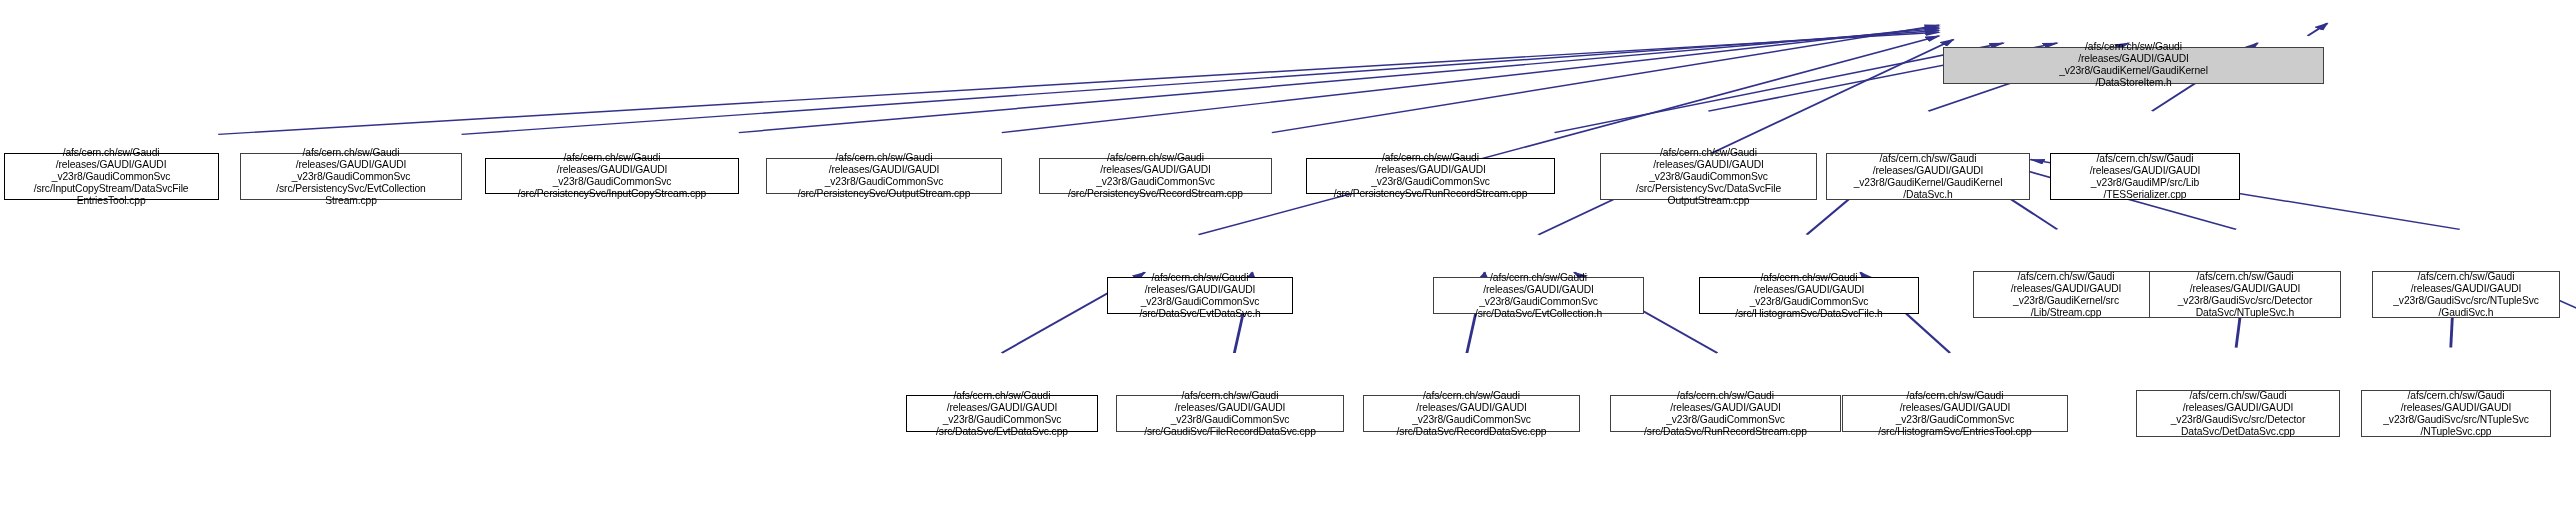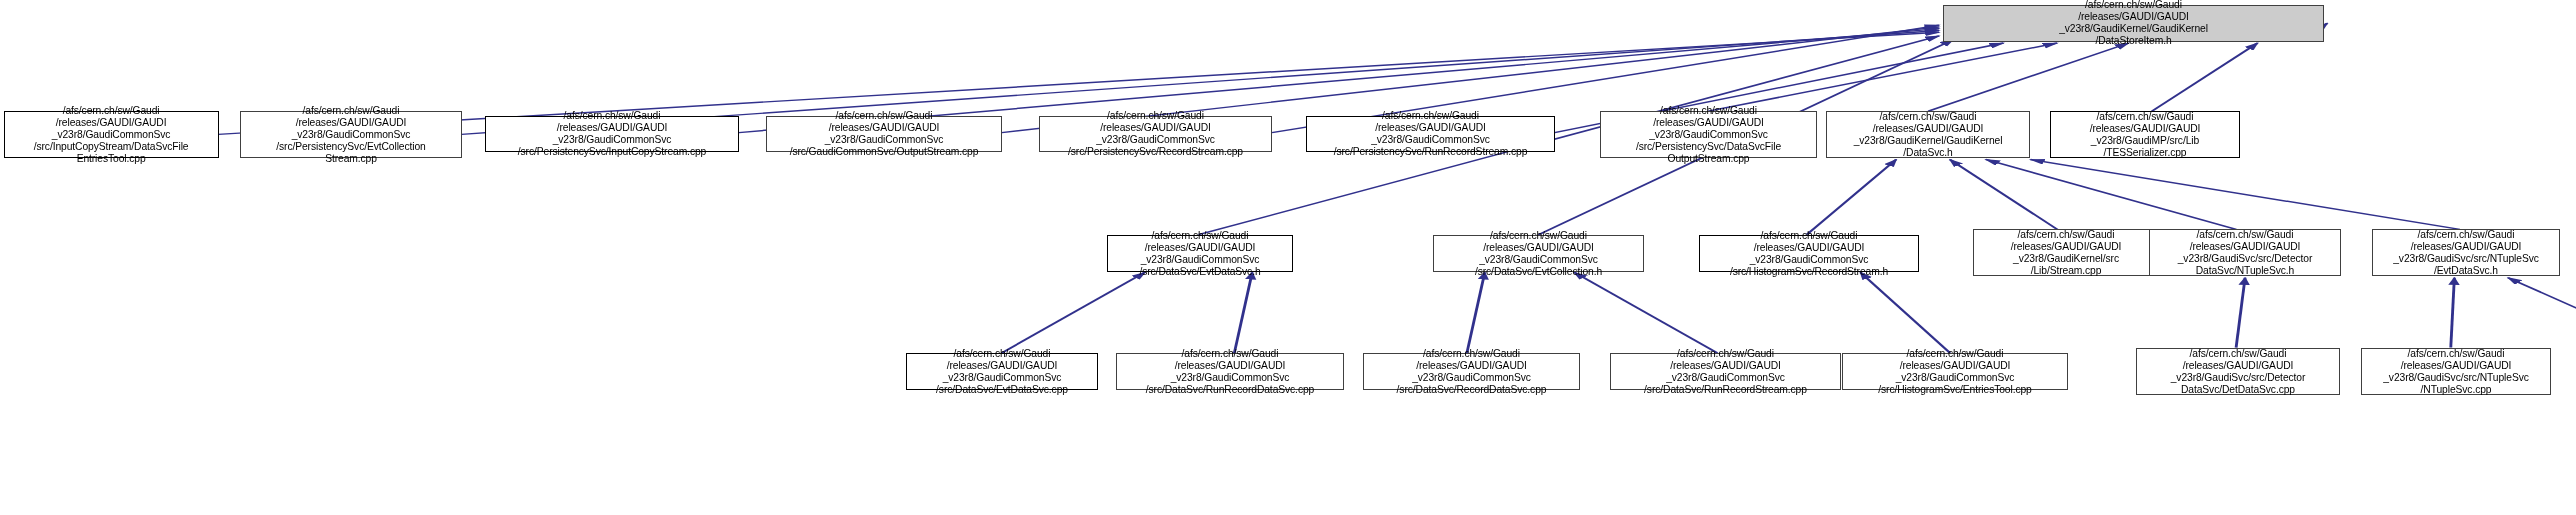--- a/index.html
+++ b/index.html
@@ -33,20 +33,21 @@
     font-size: 10.3px;
     line-height: 12px;
     text-align: center;
     display: flex;
     flex-direction: column;
     justify-content: center;
     align-items: stretch;
     white-space: pre;
     letter-spacing: -0.1px;
     z-index: 2;
+    margin-top: 42px;
   }
   .node .lbl {
     display: block;
     padding: 0 2.7px;
   }
   .node.root {
     background: #cccccc;
     border: 0.9px solid #404040;
   }
   .node.thick {
@@ -100,34 +101,34 @@
     <g stroke="#31318c" stroke-width="1.6" fill="none" marker-end="url(#ar)">
       <path d="M 1494,516 L 1494,442"></path>
     </g>
   </svg>
 
   <div id="node-layer">
       <div class="node root thick" style="left: 1943px; top: 4.5px; width: 381px; height: 37px;"><span class="lbl">/afs/cern.ch/sw/Gaudi</span><span class="lbl">/releases/GAUDI/GAUDI</span><span class="lbl">_v23r8/GaudiKernel/GaudiKernel</span><span class="lbl">/DataStoreItem.h</span></div>
       <div class="node" style="left: 3.6px; top: 111px; width: 215px; height: 47px;"><span class="lbl">/afs/cern.ch/sw/Gaudi</span><span class="lbl">/releases/GAUDI/GAUDI</span><span class="lbl">_v23r8/GaudiCommonSvc</span><span class="lbl">/src/InputCopyStream/DataSvcFile</span><span class="lbl">EntriesTool.cpp</span></div>
       <div class="node thick" style="left: 240px; top: 111px; width: 222px; height: 47px;"><span class="lbl">/afs/cern.ch/sw/Gaudi</span><span class="lbl">/releases/GAUDI/GAUDI</span><span class="lbl">_v23r8/GaudiCommonSvc</span><span class="lbl">/src/PersistencySvc/EvtCollection</span><span class="lbl">Stream.cpp</span></div>
       <div class="node" style="left: 485px; top: 116px; width: 254px; height: 36px;"><span class="lbl">/afs/cern.ch/sw/Gaudi</span><span class="lbl">/releases/GAUDI/GAUDI</span><span class="lbl">_v23r8/GaudiCommonSvc</span><span class="lbl">/src/PersistencySvc/InputCopyStream.cpp</span></div>
-      <div class="node thick" style="left: 766px; top: 116px; width: 236px; height: 36px;"><span class="lbl">/afs/cern.ch/sw/Gaudi</span><span class="lbl">/releases/GAUDI/GAUDI</span><span class="lbl">_v23r8/GaudiCommonSvc</span><span class="lbl">/src/GaudiCommonSvc/OutputStream.cpp</span></div>
+      <div class="node thick" style="left: 766px; top: 116px; width: 236px; height: 36px;"><span class="lbl">/afs/cern.ch/sw/Gaudi</span><span class="lbl">/releases/GAUDI/GAUDI</span><span class="lbl">_v23r8/GaudiCommonSvc</span><span class="lbl">/src/PersistencySvc/OutputStream.cpp</span></div>
       <div class="node thick" style="left: 1039px; top: 116px; width: 233px; height: 36px;"><span class="lbl">/afs/cern.ch/sw/Gaudi</span><span class="lbl">/releases/GAUDI/GAUDI</span><span class="lbl">_v23r8/GaudiCommonSvc</span><span class="lbl">/src/PersistencySvc/RecordStream.cpp</span></div>
       <div class="node" style="left: 1306px; top: 116px; width: 249px; height: 36px;"><span class="lbl">/afs/cern.ch/sw/Gaudi</span><span class="lbl">/releases/GAUDI/GAUDI</span><span class="lbl">_v23r8/GaudiCommonSvc</span><span class="lbl">/src/PersistencySvc/RunRecordStream.cpp</span></div>
       <div class="node thick" style="left: 1600px; top: 111px; width: 217px; height: 47px;"><span class="lbl">/afs/cern.ch/sw/Gaudi</span><span class="lbl">/releases/GAUDI/GAUDI</span><span class="lbl">_v23r8/GaudiCommonSvc</span><span class="lbl">/src/PersistencySvc/DataSvcFile</span><span class="lbl">OutputStream.cpp</span></div>
       <div class="node thick" style="left: 1826px; top: 111px; width: 204px; height: 47px;"><span class="lbl">/afs/cern.ch/sw/Gaudi</span><span class="lbl">/releases/GAUDI/GAUDI</span><span class="lbl">_v23r8/GaudiKernel/GaudiKernel</span><span class="lbl">/DataSvc.h</span></div>
       <div class="node" style="left: 2050px; top: 111px; width: 190px; height: 47px;"><span class="lbl">/afs/cern.ch/sw/Gaudi</span><span class="lbl">/releases/GAUDI/GAUDI</span><span class="lbl">_v23r8/GaudiMP/src/Lib</span><span class="lbl">/TESSerializer.cpp</span></div>
       <div class="node" style="left: 1107px; top: 235px; width: 186px; height: 37px;"><span class="lbl">/afs/cern.ch/sw/Gaudi</span><span class="lbl">/releases/GAUDI/GAUDI</span><span class="lbl">_v23r8/GaudiCommonSvc</span><span class="lbl">/src/DataSvc/EvtDataSvc.h</span></div>
       <div class="node thick" style="left: 1433px; top: 235px; width: 211px; height: 37px;"><span class="lbl">/afs/cern.ch/sw/Gaudi</span><span class="lbl">/releases/GAUDI/GAUDI</span><span class="lbl">_v23r8/GaudiCommonSvc</span><span class="lbl">/src/DataSvc/EvtCollection.h</span></div>
-      <div class="node" style="left: 1699px; top: 235px; width: 220px; height: 37px;"><span class="lbl">/afs/cern.ch/sw/Gaudi</span><span class="lbl">/releases/GAUDI/GAUDI</span><span class="lbl">_v23r8/GaudiCommonSvc</span><span class="lbl">/src/HistogramSvc/RecordStream.h</span></div>
+      <div class="node" style="left: 1699px; top: 235px; width: 220px; height: 37px;"><span class="lbl">/afs/cern.ch/sw/Gaudi</span><span class="lbl">/releases/GAUDI/GAUDI</span><span class="lbl">_v23r8/GaudiCommonSvc</span><span class="lbl">/src/HistogramSvc/DataSvcFile.h</span></div>
       <div class="node thick" style="left: 1973px; top: 229px; width: 186px; height: 47px;"><span class="lbl">/afs/cern.ch/sw/Gaudi</span><span class="lbl">/releases/GAUDI/GAUDI</span><span class="lbl">_v23r8/GaudiKernel/src</span><span class="lbl">/Lib/Stream.cpp</span></div>
       <div class="node thick" style="left: 2149px; top: 229px; width: 192px; height: 47px;"><span class="lbl">/afs/cern.ch/sw/Gaudi</span><span class="lbl">/releases/GAUDI/GAUDI</span><span class="lbl">_v23r8/GaudiSvc/src/Detector</span><span class="lbl">DataSvc/NTupleSvc.h</span></div>
-      <div class="node thick" style="left: 2372px; top: 229px; width: 188px; height: 47px;"><span class="lbl">/afs/cern.ch/sw/Gaudi</span><span class="lbl">/releases/GAUDI/GAUDI</span><span class="lbl">_v23r8/GaudiSvc/src/NTupleSvc</span><span class="lbl">/EvtDataSvc.h</span></div>
+      <div class="node thick" style="left: 2372px; top: 229px; width: 188px; height: 47px;"><span class="lbl">/afs/cern.ch/sw/Gaudi</span><span class="lbl">/releases/GAUDI/GAUDI</span><span class="lbl">_v23r8/GaudiSvc/src/NTupleSvc</span><span class="lbl">/GaudiSvc.h</span></div>
       <div class="node" style="left: 906px; top: 353px; width: 192px; height: 37px;"><span class="lbl">/afs/cern.ch/sw/Gaudi</span><span class="lbl">/releases/GAUDI/GAUDI</span><span class="lbl">_v23r8/GaudiCommonSvc</span><span class="lbl">/src/DataSvc/EvtDataSvc.cpp</span></div>
-      <div class="node thick" style="left: 1116px; top: 353px; width: 228px; height: 37px;"><span class="lbl">/afs/cern.ch/sw/Gaudi</span><span class="lbl">/releases/GAUDI/GAUDI</span><span class="lbl">_v23r8/GaudiCommonSvc</span><span class="lbl">/src/DataSvc/RunRecordDataSvc.cpp</span></div>
+      <div class="node thick" style="left: 1116px; top: 353px; width: 228px; height: 37px;"><span class="lbl">/afs/cern.ch/sw/Gaudi</span><span class="lbl">/releases/GAUDI/GAUDI</span><span class="lbl">_v23r8/GaudiCommonSvc</span><span class="lbl">/src/GaudiSvc/FileRecordDataSvc.cpp</span></div>
       <div class="node thick" style="left: 1363px; top: 353px; width: 217px; height: 37px;"><span class="lbl">/afs/cern.ch/sw/Gaudi</span><span class="lbl">/releases/GAUDI/GAUDI</span><span class="lbl">_v23r8/GaudiCommonSvc</span><span class="lbl">/src/DataSvc/RecordDataSvc.cpp</span></div>
       <div class="node thick" style="left: 1610px; top: 353px; width: 231px; height: 37px;"><span class="lbl">/afs/cern.ch/sw/Gaudi</span><span class="lbl">/releases/GAUDI/GAUDI</span><span class="lbl">_v23r8/GaudiCommonSvc</span><span class="lbl">/src/DataSvc/RunRecordStream.cpp</span></div>
       <div class="node thick" style="left: 1842px; top: 353px; width: 226px; height: 37px;"><span class="lbl">/afs/cern.ch/sw/Gaudi</span><span class="lbl">/releases/GAUDI/GAUDI</span><span class="lbl">_v23r8/GaudiCommonSvc</span><span class="lbl">/src/HistogramSvc/EntriesTool.cpp</span></div>
       <div class="node thick" style="left: 2136px; top: 348px; width: 204px; height: 47px;"><span class="lbl">/afs/cern.ch/sw/Gaudi</span><span class="lbl">/releases/GAUDI/GAUDI</span><span class="lbl">_v23r8/GaudiSvc/src/Detector</span><span class="lbl">DataSvc/DetDataSvc.cpp</span></div>
       <div class="node thick" style="left: 2361px; top: 348px; width: 190px; height: 47px;"><span class="lbl">/afs/cern.ch/sw/Gaudi</span><span class="lbl">/releases/GAUDI/GAUDI</span><span class="lbl">_v23r8/GaudiSvc/src/NTupleSvc</span><span class="lbl">/NTupleSvc.cpp</span></div>
     </div>
 
 </div>
 
 

